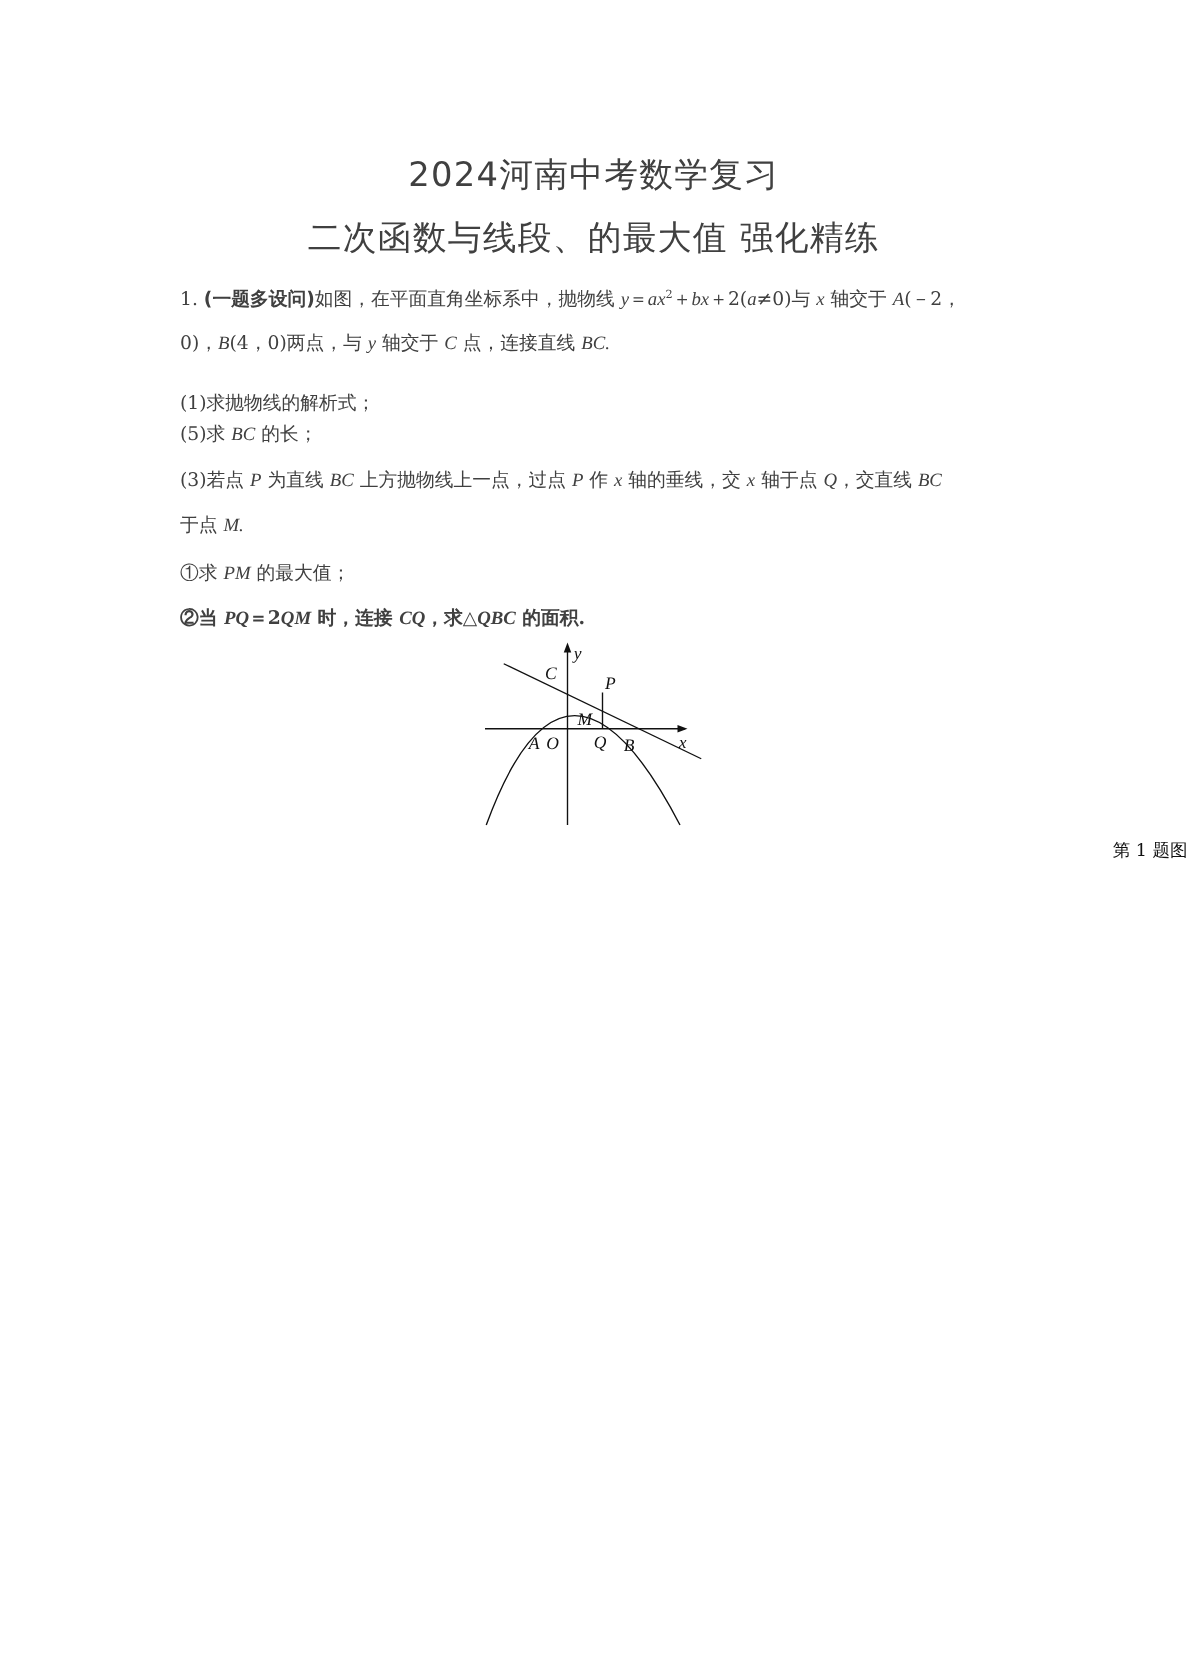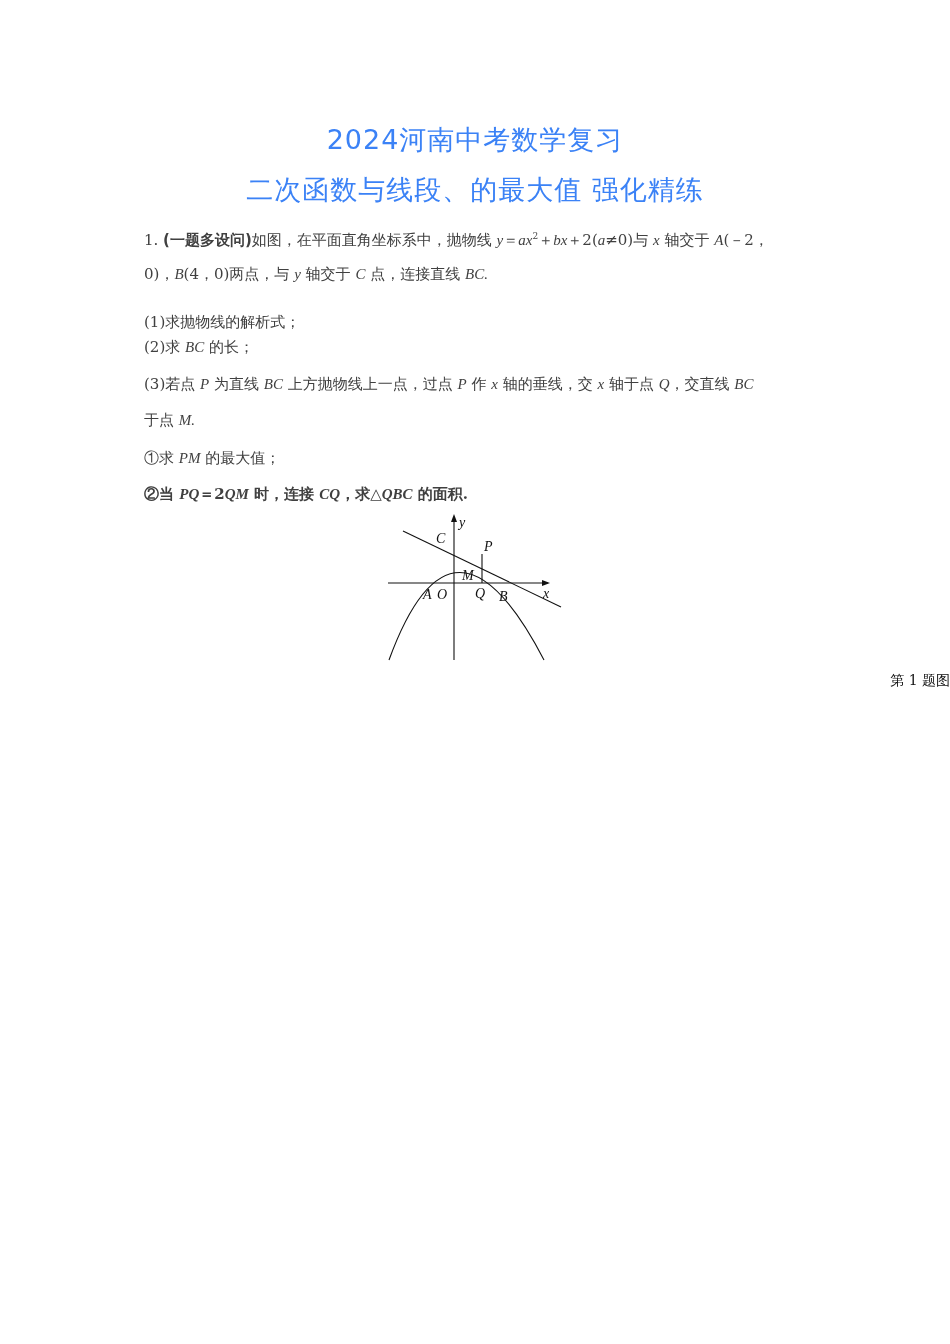--- a/index.html
+++ b/index.html
@@ -1,17 +1,17 @@
 <!DOCTYPE html>
 <html><head>
   <meta charset="utf-8">
   <style>
     html, body { margin: 0; padding: 0; background: #ffffff; }
     body { width: 950px; height: 1344px; position: relative; overflow: hidden; color: #111; font-family: "DejaVu Serif", "Liberation Serif", serif; }
-    .title { position: absolute; left: 0; width: 950px; text-align: center; font-family: "DejaVu Sans", "Liberation Sans", sans-serif; font-size: 27px; letter-spacing: 1px; color: #3b82f6; }
+    .title { position: absolute; left: 0; width: 950px; text-align: center; font-family: "DejaVu Sans", "Liberation Sans", sans-serif; font-size: 27px; letter-spacing: 1px; color: #404040; }
     .t1 { top: 122px; }
     .t2 { top: 172px; }
     .line { position: absolute; left: 144px; font-size: 15px; white-space: nowrap; color: #404040; line-height: 20px; }
     .bold { font-weight: bold; font-family: "DejaVu Sans", "Liberation Sans", sans-serif; }
     i { font-family: "Liberation Serif", "DejaVu Serif", serif; font-style: italic; }
     sup { font-size: 9px; vertical-align: 6px; }
     .figure { position: absolute; left: 380px; top: 505px; width: 190px; height: 165px; }
     .caption { position: absolute; left: 0; width: 950px; top: 672px; text-align: right; font-size: 14px; }
     .lbl { font-family: "Liberation Serif", "DejaVu Serif", serif; font-style: italic; font-size: 14px; fill: #111; }
   </style>
@@ -35,21 +35,21 @@
   <i>y</i>
   <span>轴交于</span>
   <i>C</i>
   <span>点，连接直线</span>
   <i>BC.</i>
 </div>
 
 <div class="line" style="top:301px;margin-top:11px;">(1)求抛物线的解析式；</div>
 
 <div class="line" style="top:337px;">
-  <span>(2)求</span>
+  <span>(5)求</span>
   <i>BC</i>
   <span>的长；</span>
 </div>
 
 <div class="line" style="top:374px;">
   <span>(3)若点</span>
   <i>P</i>
   <span>为直线</span>
   <i>BC</i>
   <span>上方抛物线上一点，过点</span>

